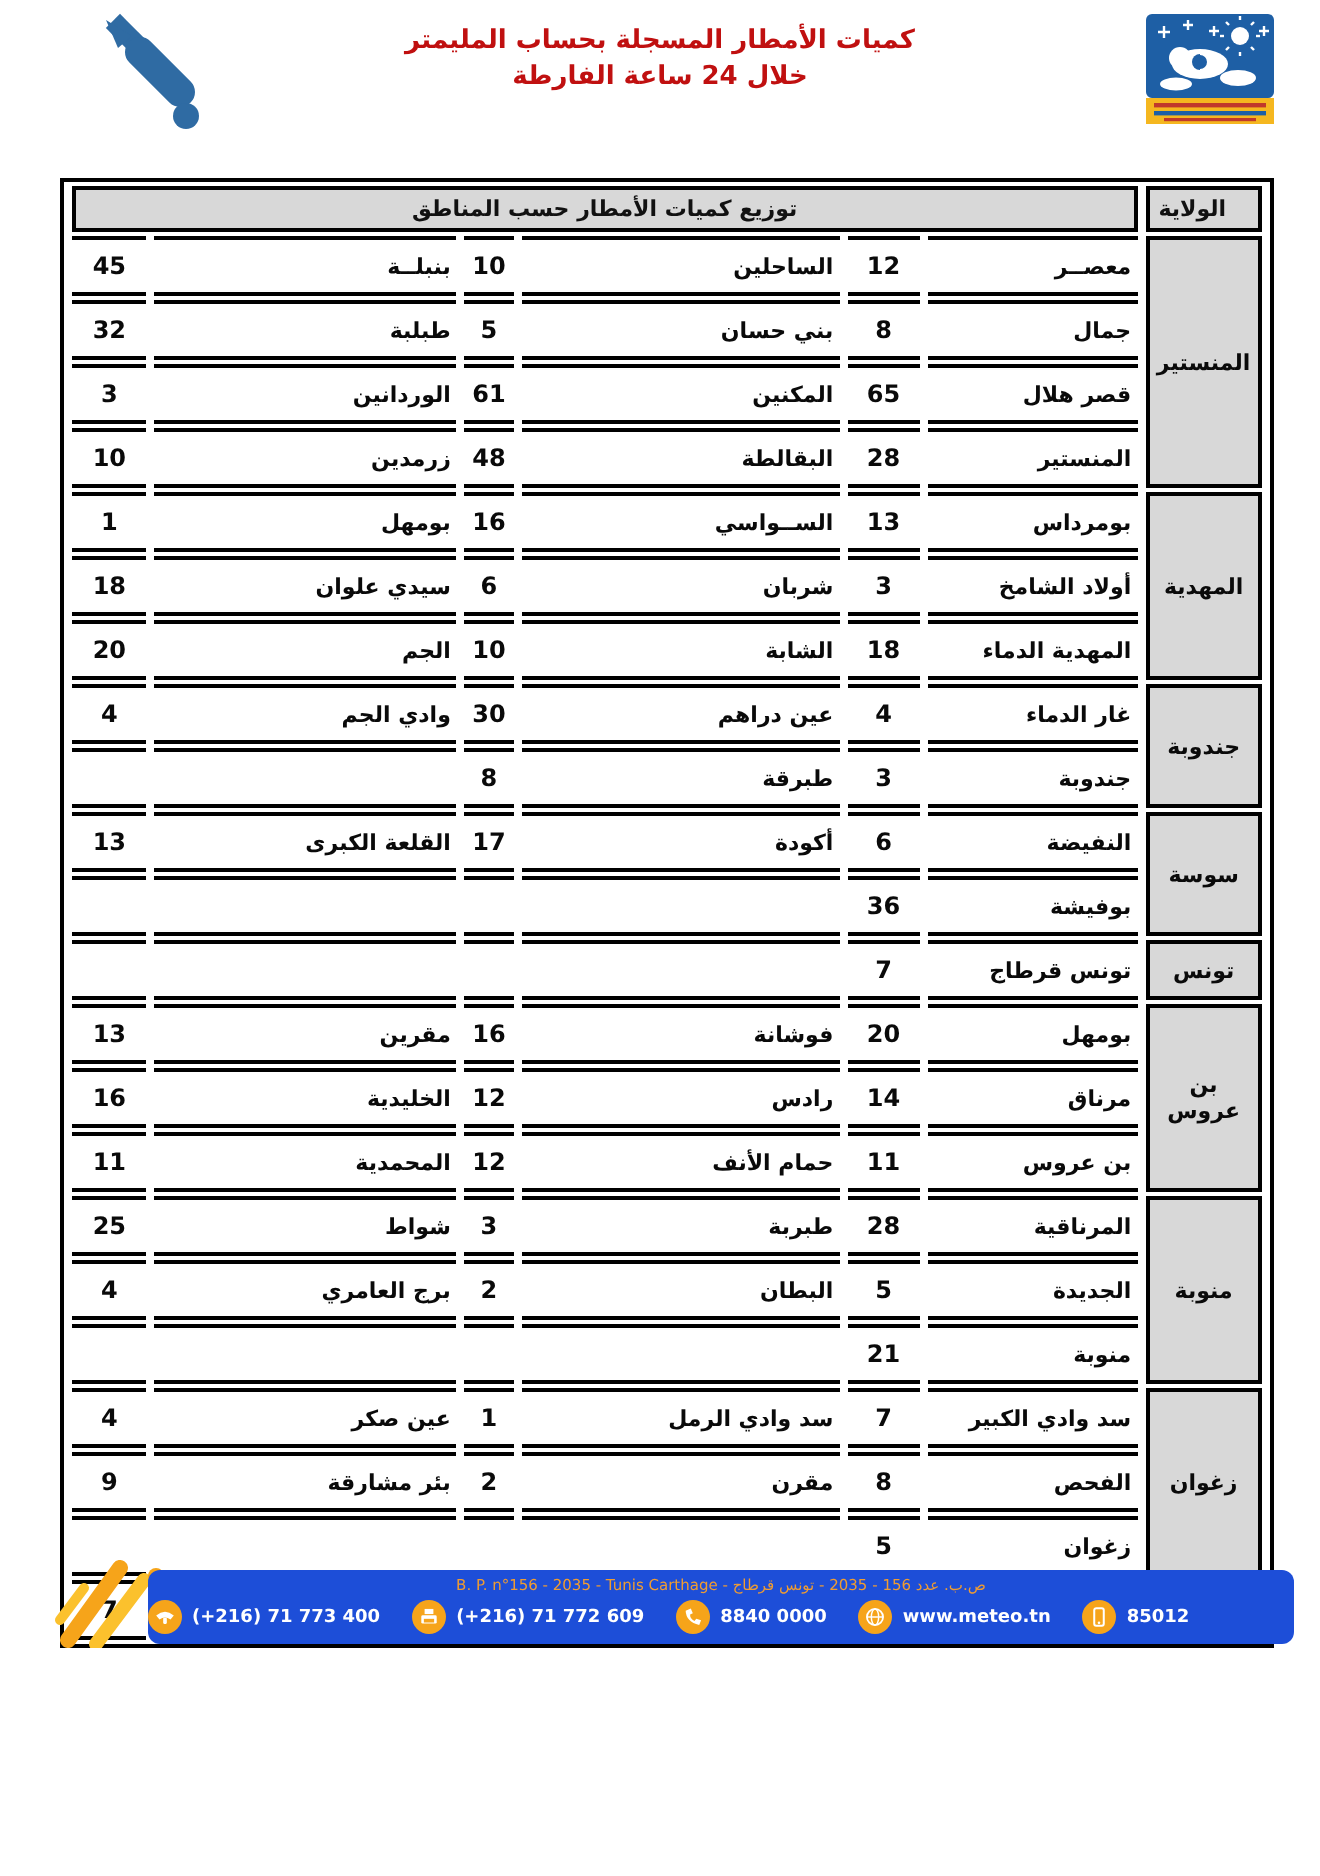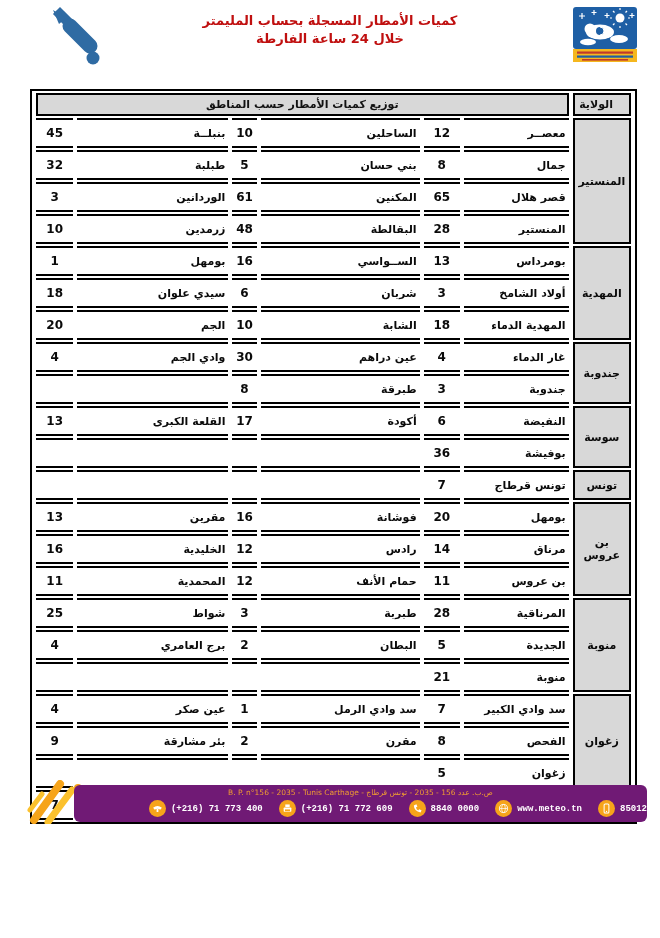--- a/index.html
+++ b/index.html
@@ -38,24 +38,24 @@
 
   
   .page-num{position:absolute;top:858px;left:0;right:0;text-align:center;
     color:#1b5f80;font-size:10.5px;font-weight:bold;}
 
   
   .footer{position:absolute;left:0;right:0;bottom:0;height:46px;}
   .stripes{position:absolute;left:26px;bottom:2px;}
   .bar{
     position:absolute;left:74px;right:13px;bottom:4px;height:37px;
-    background:#701a75;border-radius:6px;box-sizing:border-box;padding-top:3px;
+    background:#1d4ed8;border-radius:6px;box-sizing:border-box;padding-top:3px;
   }
   .addr{direction:rtl;text-align:center;color:#ef9c32;font-size:7.5px;line-height:9px;white-space:nowrap;}
-  .contacts{display:flex;justify-content:flex-end;align-items:center;gap:16px;margin-top:3px;font-family:Liberation Mono, monospace;}
+  .contacts{display:flex;justify-content:flex-start;align-items:center;gap:16px;margin-top:3px;}
   .c-item{display:flex;align-items:center;gap:5px;color:#fff;font-size:9px;font-weight:bold;white-space:nowrap;}
   .c-ico{width:17px;height:17px;border-radius:50%;background:#f6a41a;display:flex;
     align-items:center;justify-content:center;flex:0 0 auto;}
   .c-ico svg{width:11px;height:11px;display:block;}
 </style>
 </head>
 <body>
 
 <div class="page">
 

